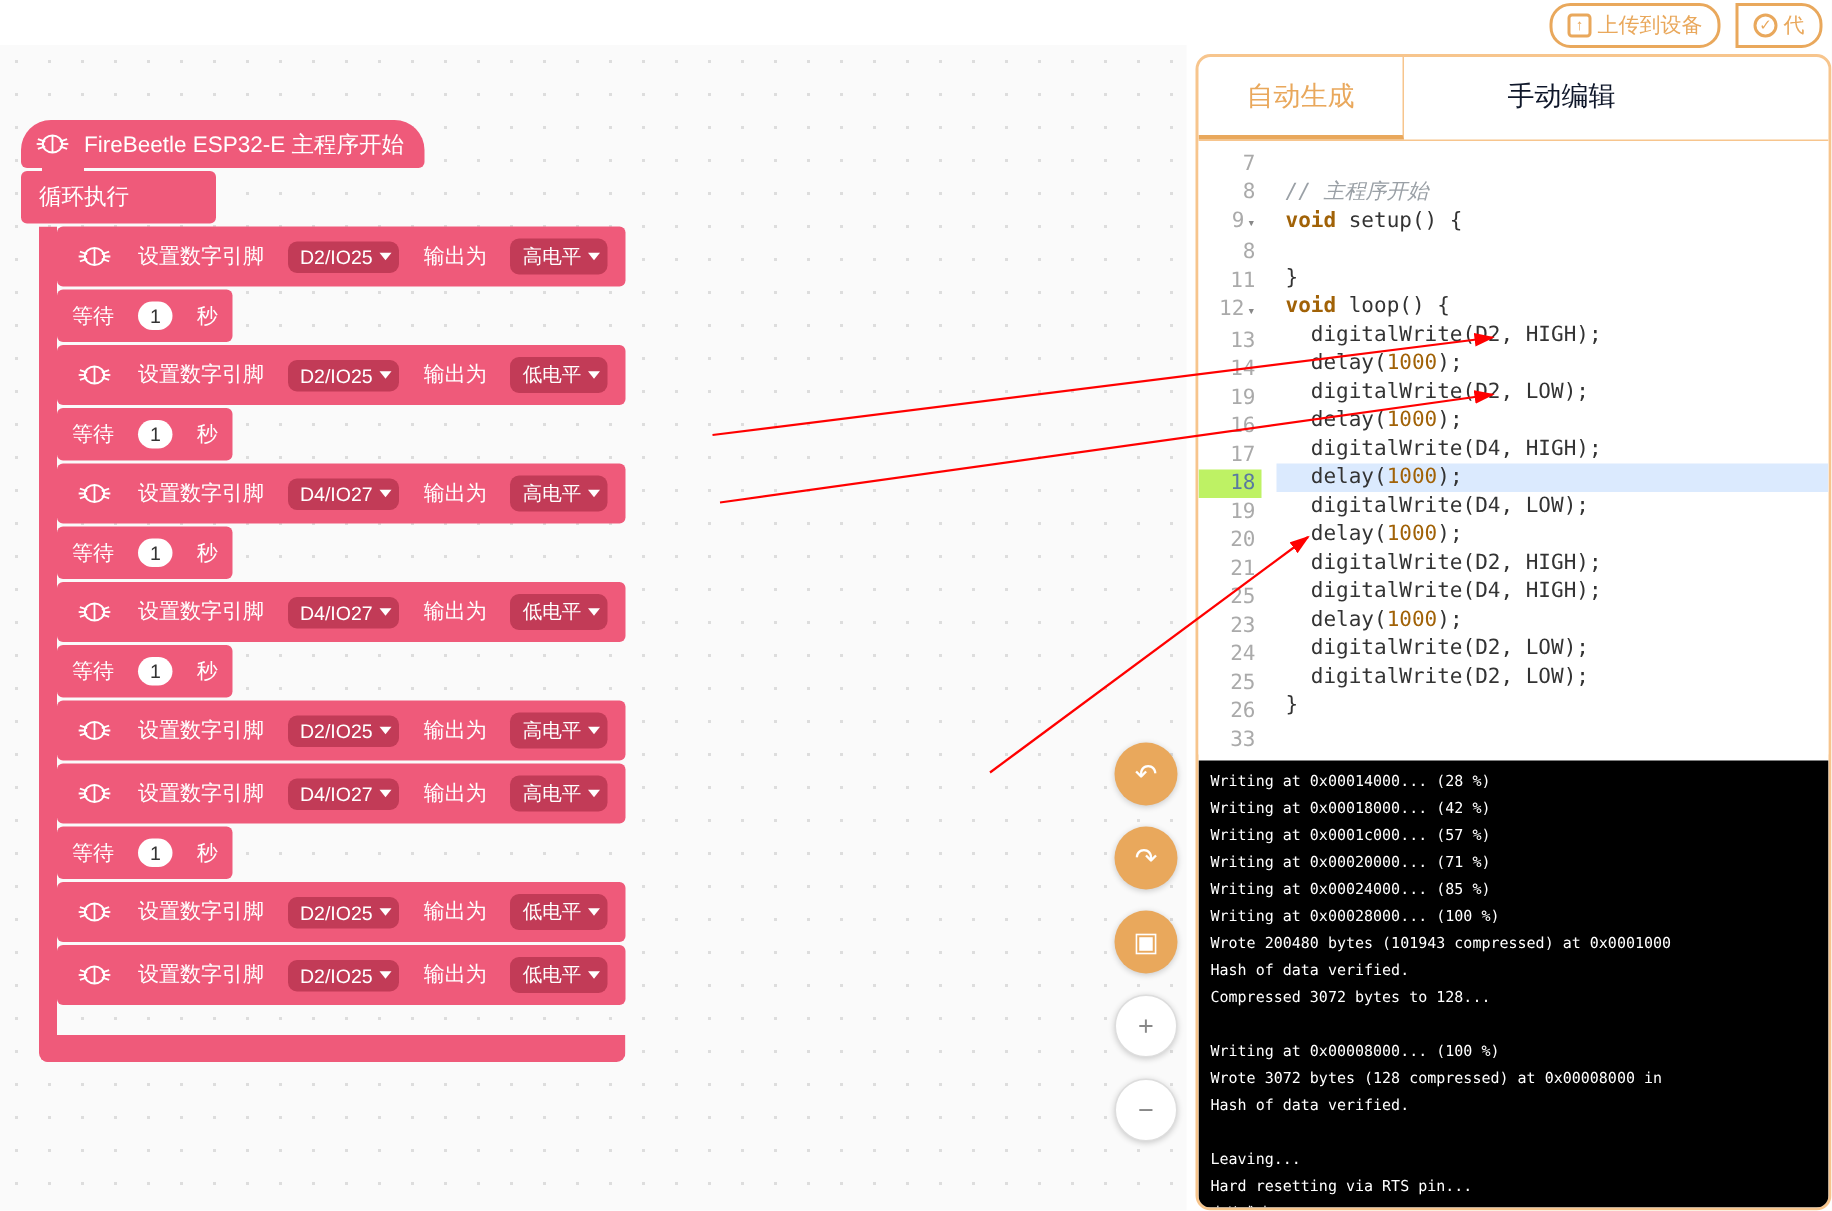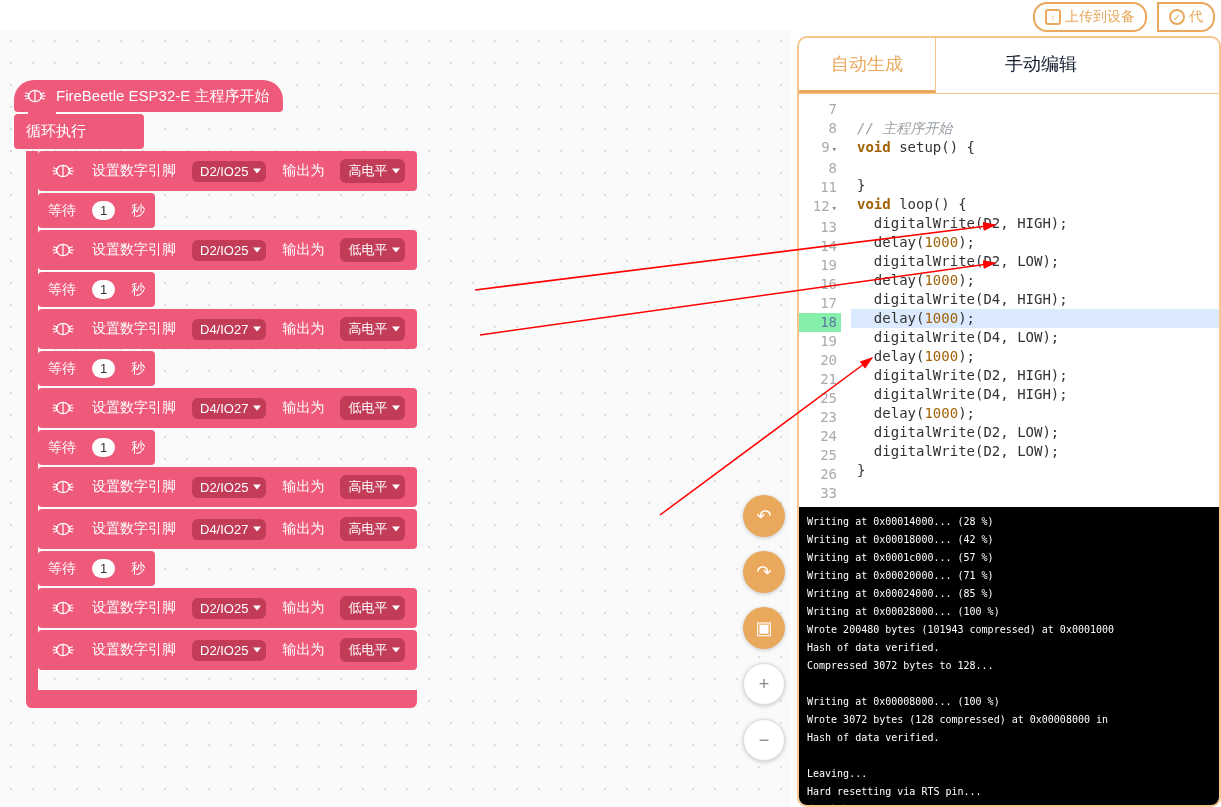--- a/index.html
+++ b/index.html
@@ -185,21 +185,21 @@
     background: #fff;
   }
   .gutter {
     width: 52px;
     text-align: right;
     color: #aaa;
     background: #fff;
     padding-right: 10px;
   }
   .gutter .ln { padding: 0 4px; }
-  .gutter .ln.active { background: #86efac; color: #5a7aa0; }
+  .gutter .ln.active { background: #bef264; color: #5a7aa0; }
   .gutter .fold::after {
     content: "▾";
     font-size: 9px;
     margin-left: 2px;
     color: #888;
   }
   .code {
     flex: 1;
     white-space: pre;
     color: #333;

